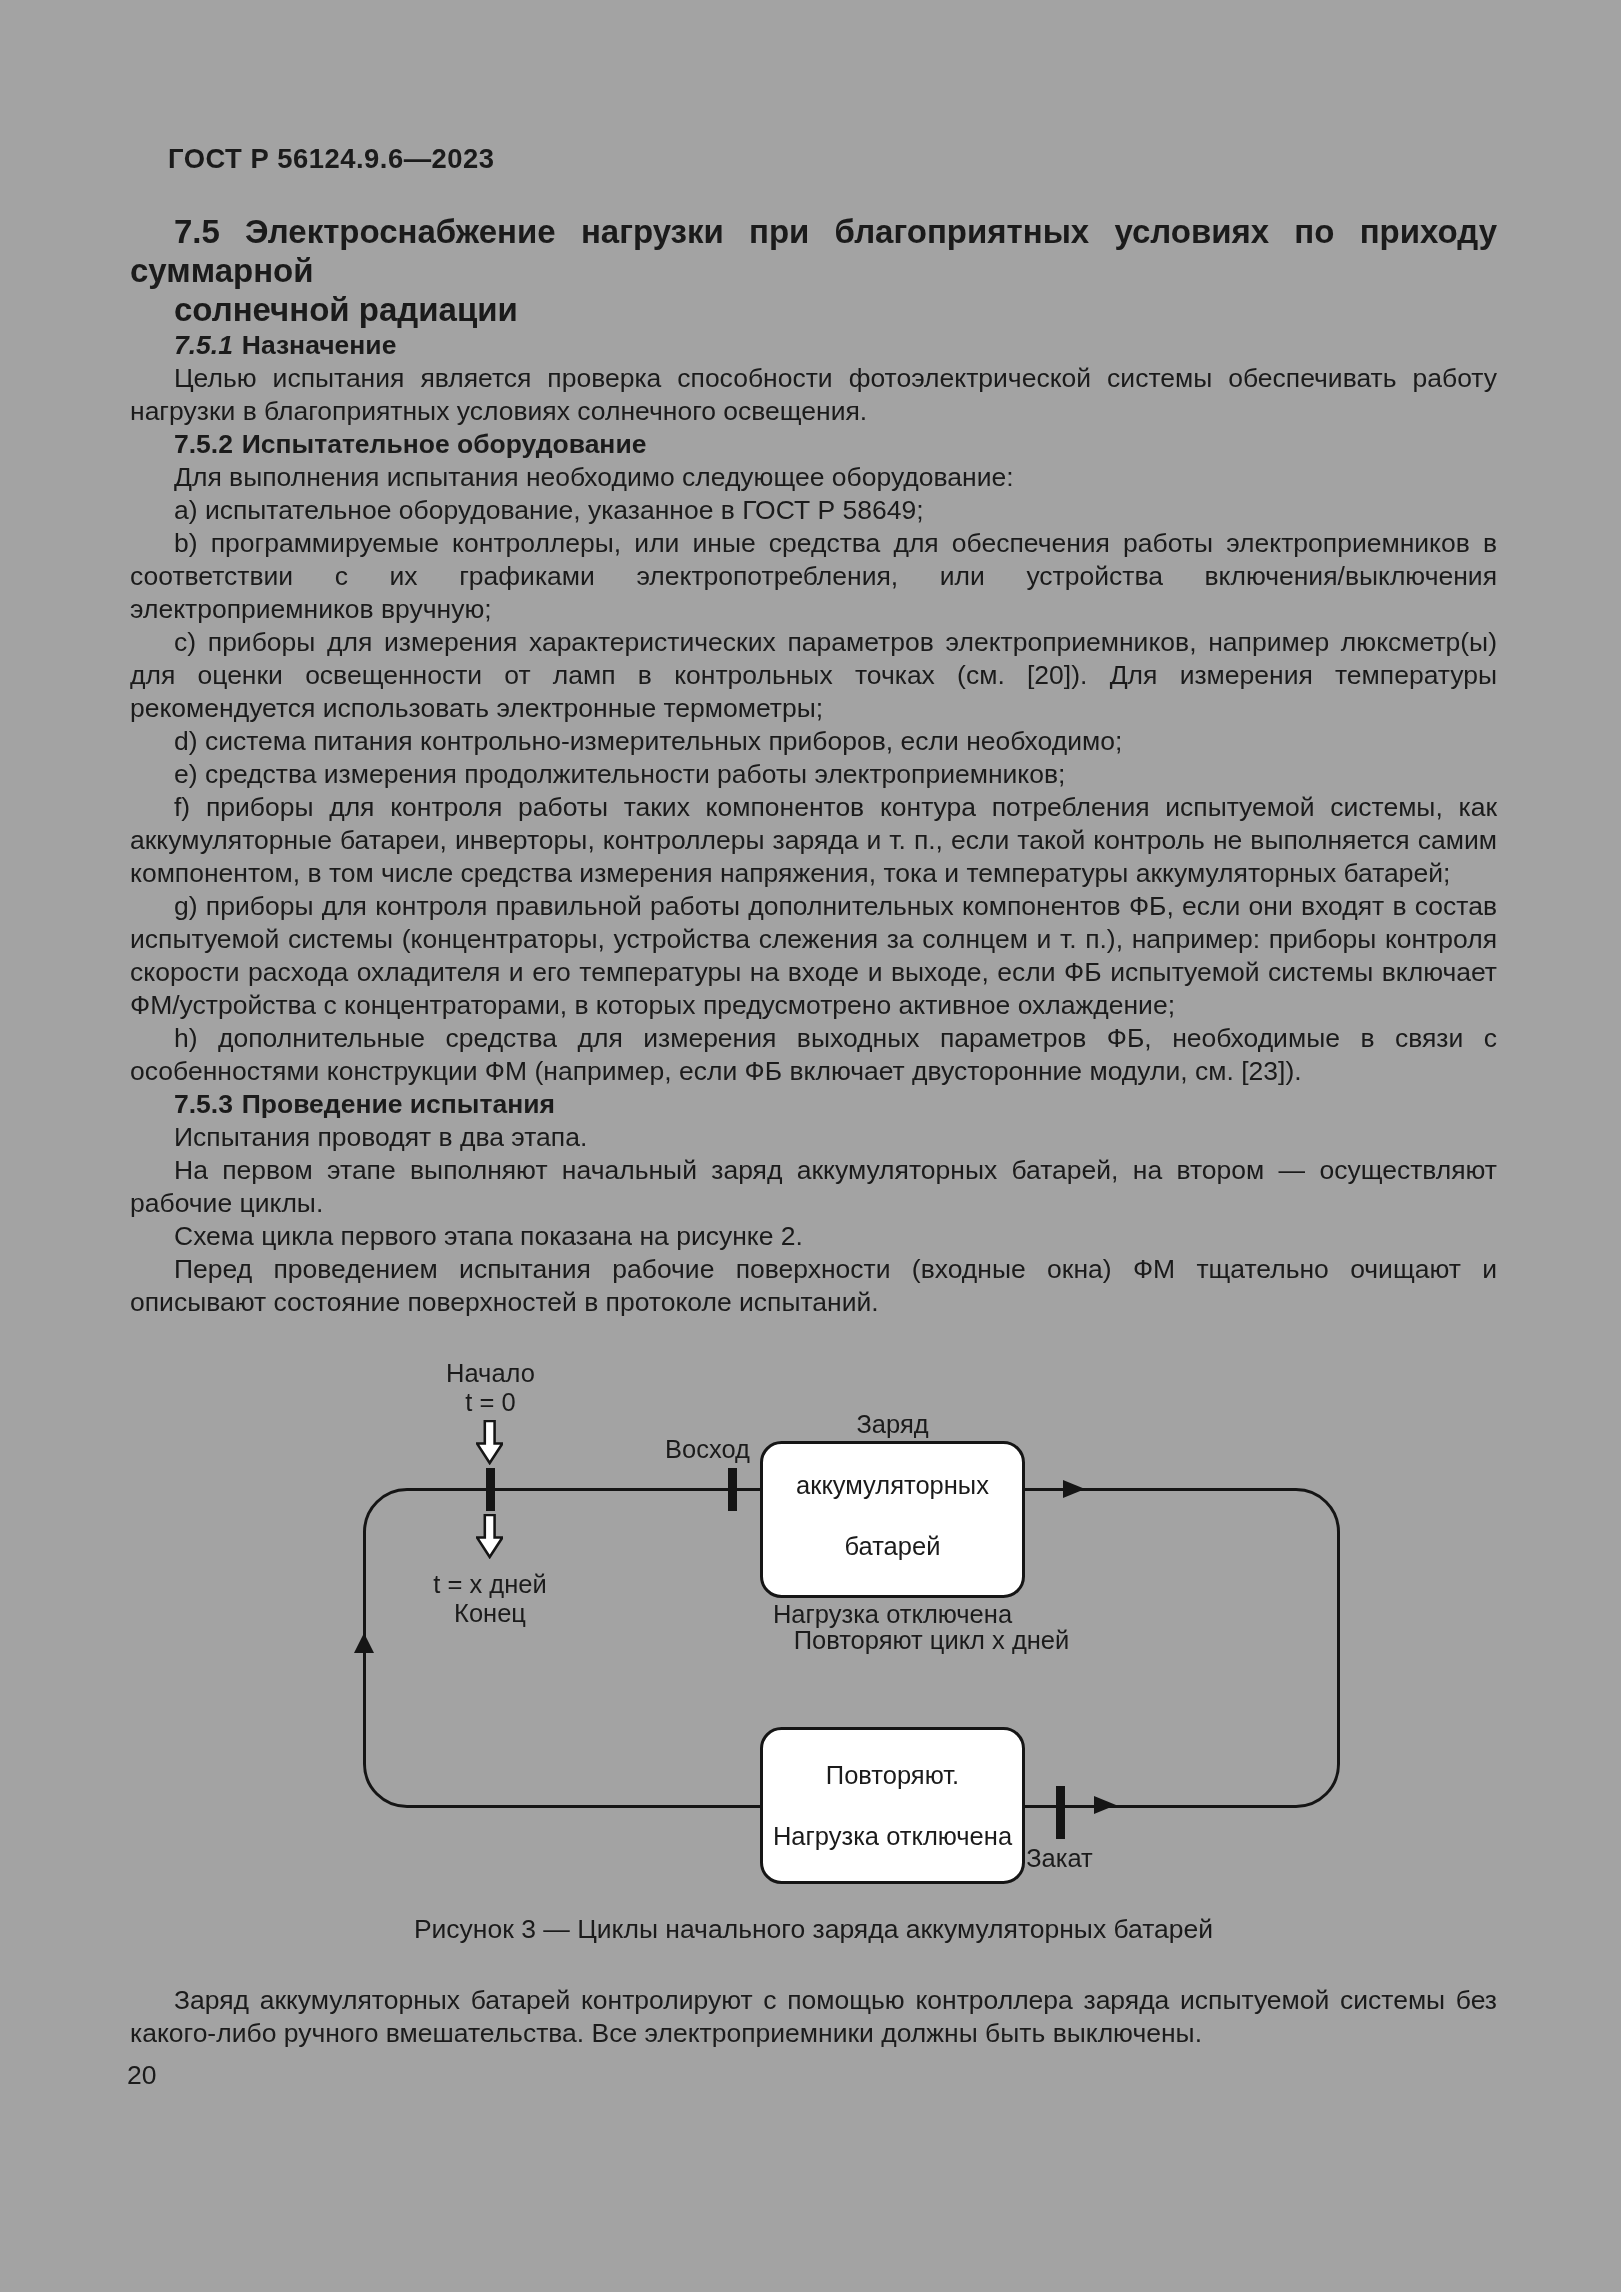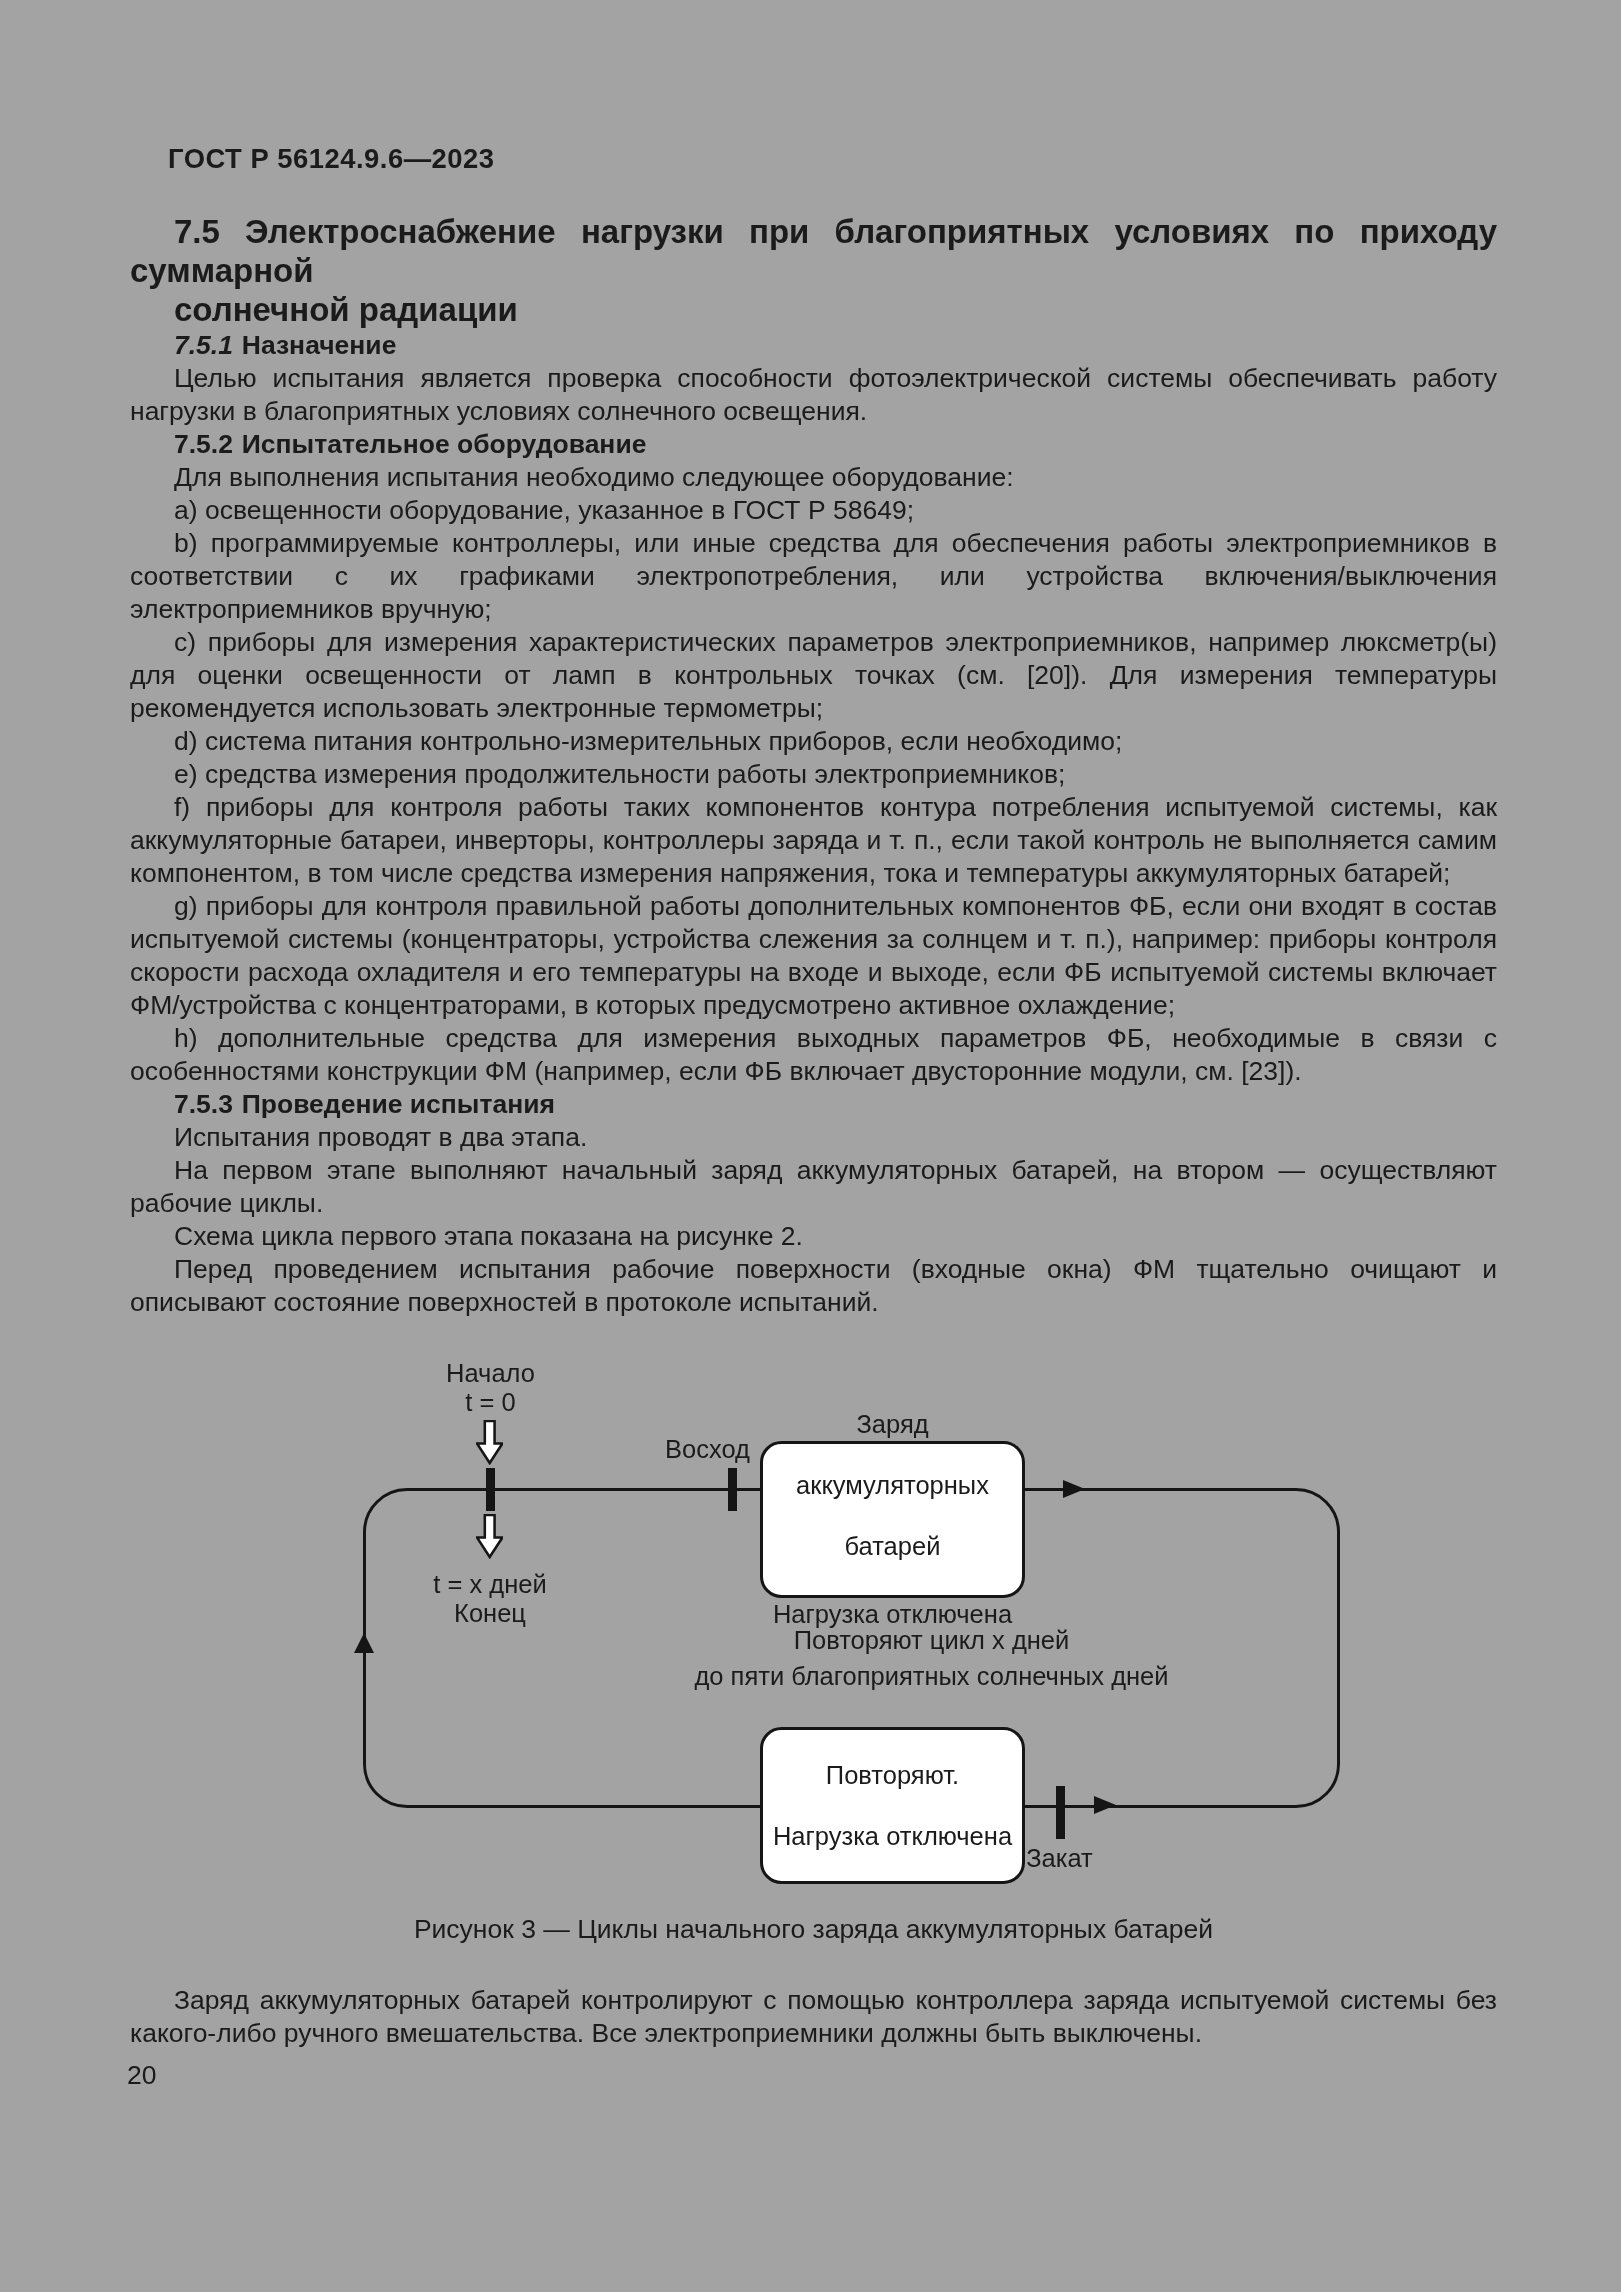--- a/index.html
+++ b/index.html
@@ -87,21 +87,21 @@
     <p class="h75"><span>7.5 Электроснабжение нагрузки при благоприятных условиях по приходу суммарной</span><span class="l2">солнечной радиации</span></p>
 
     <p class="hsub"><span class="num-it">7.5.1</span><span>Назначение</span></p>
 
     <p>Целью испытания является проверка способности фотоэлектрической системы обеспечивать работу нагрузки в благоприятных условиях солнечного освещения.</p>
 
     <p class="hsub"><span class="hnum">7.5.2</span><span>Испытательное оборудование</span></p>
 
     <p>Для выполнения испытания необходимо следующее оборудование:</p>
 
-    <p><span>a) освещенности оборудование, указанное в </span><span class="it">ГОСТ Р 58649</span><span>;</span></p>
+    <p><span>a) испытательное оборудование, указанное в </span><span class="it">ГОСТ Р 58649</span><span>;</span></p>
 
     <p>b) программируемые контроллеры, или иные средства для обеспечения работы электроприемников в соответствии с их графиками электропотребления, или устройства включения/выключения электроприемников вручную;</p>
 
     <p><span>c) приборы для измерения характеристических параметров электроприемников, например люксметр(ы) для оценки освещенности от ламп в контрольных точках (см. [</span><span class="it">20</span><span>]). Для измерения температуры рекомендуется использовать электронные термометры;</span></p>
 
     <p>d) система питания контрольно-измерительных приборов, если необходимо;</p>
 
     <p>e) средства измерения продолжительности работы электроприемников;</p>
 
     <p>f) приборы для контроля работы таких компонентов контура потребления испытуемой системы, как аккумуляторные батареи, инверторы, контроллеры заряда и т. п., если такой контроль не выполняется самим компонентом, в том числе средства измерения напряжения, тока и температуры аккумуляторных батарей;</p>
@@ -160,21 +160,20 @@
       <div>Повторяют.</div>
       <div>Нагрузка отключена</div>
     </div>
 
     <div class="arr-right arr-right-top"></div>
     <div class="arr-right arr-right-bottom"></div>
     <div class="arr-up"></div>
 
     <div class="lbl lbl-repeat">
       <div><span>Повторяют цикл </span><span class="it">x</span><span> дней</span></div>
-      <div>до пяти благоприятных солнечных дней</div>
     </div>
 
     <div class="caption">Рисунок 3 — Циклы начального заряда аккумуляторных батарей</div>
   </div>
 
   <div class="closing">
     <p>Заряд аккумуляторных батарей контролируют с помощью контроллера заряда испытуемой системы без какого-либо ручного вмешательства. Все электроприемники должны быть выключены.</p>
   </div>
 
   <div class="pagenum">20</div>

